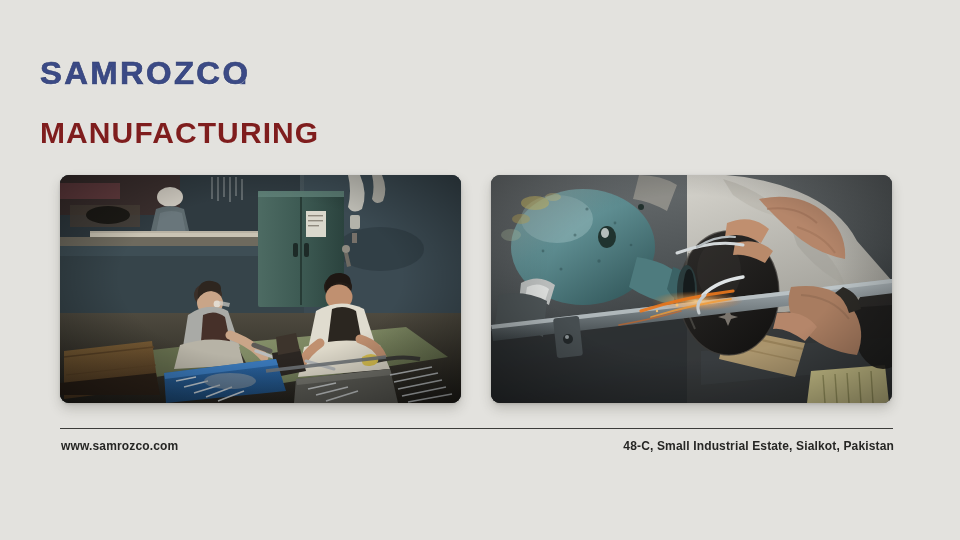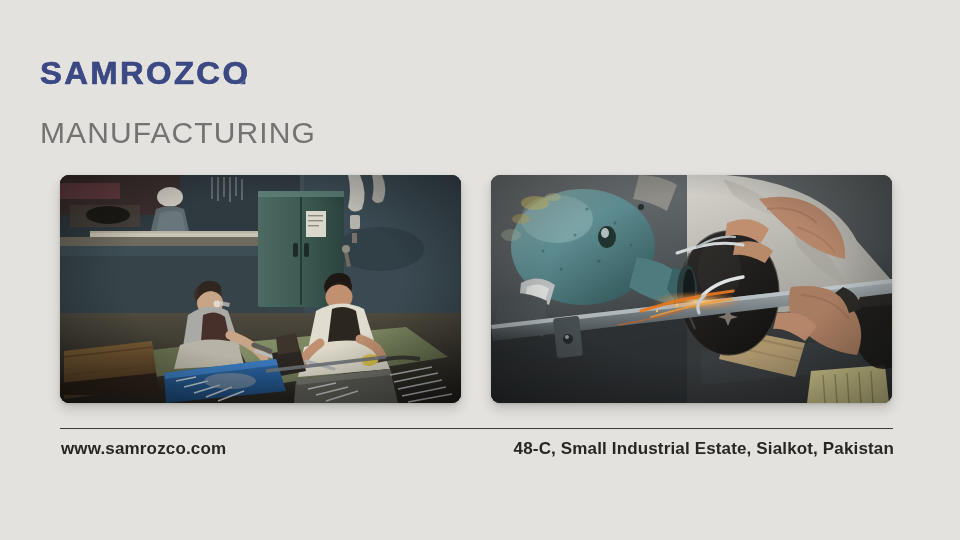--- a/index.html
+++ b/index.html
@@ -46,23 +46,23 @@
     color: #3b4a86;
   }
 
   
   .section-title {
     position: absolute;
     left: 40px;
     top: 115px;
     font-family: "Liberation Sans", sans-serif;
     font-size: 30px;
-    font-weight: 400;
+    font-weight: 700;
     letter-spacing: 1.1px;
-    color: #737373;
+    color: #7f1d1d;
     line-height: 1.2;
     white-space: nowrap;
   }
 
   
   .photo-row {
     position: absolute;
     left: 60px;
     top: 175px;
     width: 833px;
@@ -95,21 +95,21 @@
     position: absolute;
     left: 60px;
     top: 428px;
     width: 833px;
     height: 1px;
     background: #3c3c3a;
   }
   .footer-text {
     position: absolute;
     top: 439px;
-    font-size: 17px;
+    font-size: 12px;
     font-weight: 700;
     color: #262624;
     letter-spacing: 0.15px;
     line-height: 1.2;
     white-space: nowrap;
   }
   .footer-left  { left: 61px; }
   .footer-right { right: 66px; }
 </style>
 </head>

